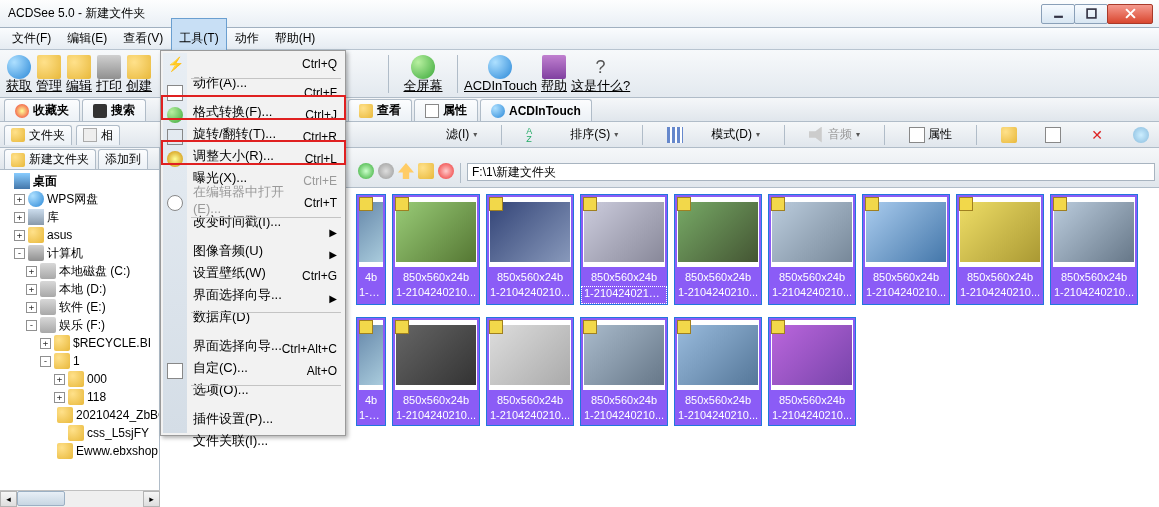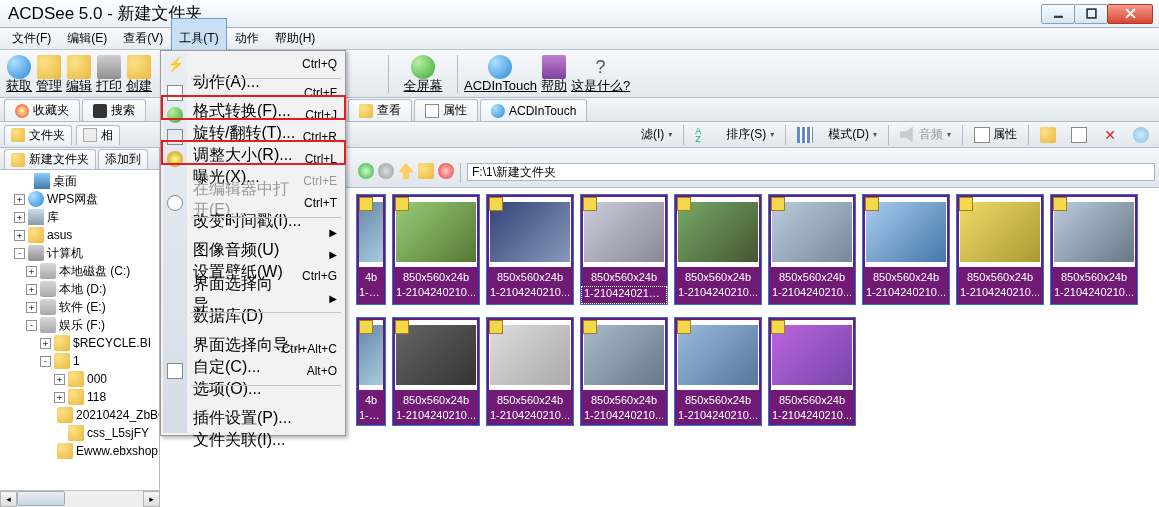--- a/index.html
+++ b/index.html
@@ -1,45 +1,45 @@
 <!DOCTYPE html>
 <html><head>
 <meta charset="utf-8">
 <style>
 * { margin: 0; padding: 0; box-sizing: border-box; font-family: "Microsoft YaHei", Tahoma, sans-serif; font-size: 12px; }
 body { background: #fff; user-select: none; width: 1159px; height: 507px; overflow: hidden; position: relative; }
 
 
 .titlebar { height: 28px; background: linear-gradient(#fdfefe,#e9eff5); display: flex; align-items: center; padding: 0 6px; border-bottom: 1px solid #a0b0c0; }
-.titlebar .title { flex: 1; color: #000; font-size: 17px; padding-left: 2px; }
+.titlebar .title { flex: 1; color: #000; font-size: 12px; padding-left: 2px; }
 .winbtns { display: flex; gap: 0; }
 .winbtn { width: 34px; height: 20px; display: flex; align-items: center; justify-content: center; border: 1px solid #8aa0b8; background: linear-gradient(#f7fbff,#d8e6f2); margin-left: -1px; border-radius: 2px; }
 .winbtn.close { background: linear-gradient(#f59a8e,#d9472f); border-color: #a83a2a; color: #fff; width: 46px; }
 .winbtn svg { width: 11px; height: 11px; }
 
 
 .menubar { height: 22px; background: linear-gradient(#fafcfe,#e6ecf2); display: flex; align-items: center; padding: 0 4px; border-bottom: 1px solid #b8c4d0; }
 .menuitem { padding: 3px 8px; cursor: default; }
 .menuitem.active { background: #c8dff5; border: 1px solid #6a9fd0; padding: 11px 7px; }
 
 
 .maintoolbar { height: 48px; background: linear-gradient(#f7f9fb,#e3e9ef); border-bottom: 1px solid #b0bcc8; display: flex; align-items: center; padding: 0 4px; }
 .tb-btn { display: flex; flex-direction: column; align-items: center; justify-content: center; padding: 2px 2px; min-width: 30px; cursor: default; }
 .tb-btn .ic { width: 24px; height: 24px; }
 .tb-btn .lbl { font-size: 13px; line-height: 13px; text-decoration: underline; }
 .tb-btn.wide { min-width: 60px; }
 .tb-sep { width: 1px; height: 38px; background: #b0bcc8; margin: 0 4px; }
 
 
-.tabbar { height: 24px; background: linear-gradient(#f5f7f9,#e0e6ec); border-bottom: 1px solid #b0bcc8; display: flex; align-items: flex-end; padding: 0 4px; }
+.tabbar { height: 24px; background: linear-gradient(#f5f7f9,#e0e6ec); border-bottom: 1px solid #b0bcc8; display: flex; align-items: flex-end; padding: 0 4px; font-weight: bold; }
 .tab { display: flex; align-items: center; gap: 4px; padding: 3px 10px; border: 1px solid #b0bcc8; border-bottom: none; background: linear-gradient(#fcfdfe,#ecf1f6); border-radius: 3px 3px 0 0; margin-right: 2px; height: 22px; }
 .tab .tic { width: 14px; height: 14px; }
 
 
-.filterbar { height: 26px; background: linear-gradient(#f5f7f9,#e0e6ec); border-bottom: 1px solid #b0bcc8; display: flex; align-items: center; padding: 0 4px; gap: 3px; }
+.filterbar { height: 26px; background: linear-gradient(#f5f7f9,#e0e6ec); border-bottom: 1px solid #b0bcc8; display: flex; align-items: center; padding: 0 4px; gap: 16px; }
 .fb-btn { display: flex; align-items: center; gap: 3px; padding: 2px 6px; }
 .fb-sep { width: 1px; height: 20px; background: #b0bcc8; margin: 0 2px; }
 .fb-btn .fic { width: 16px; height: 16px; }
 .fb-btn .dd { font-size: 8px; color: #555; margin-left: 1px; }
 
 
 .addrbar { height: 40px; background: linear-gradient(#f5f7f9,#e0e6ec); border-bottom: 1px solid #b0bcc8; display: flex; padding: 15px 4px; gap: 4px; }
 .addrbar .navic { width: 16px; height: 16px; }
 .addrbar .path { flex: 1; height: 18px; background: #fff; border: 1px solid #a8b4c0; display: flex; align-items: center; padding: 0 4px; font-size: 12px; }
 
@@ -48,43 +48,43 @@
 .leftpanes { width: 160px; border-right: 1px solid #b0bcc8; display: flex; flex-direction: column; }
 .lefttab { height: 22px; display: flex; align-items: flex-end; padding-left: 4px; background: linear-gradient(#f5f7f9,#e0e6ec); border-bottom: 1px solid #b0bcc8; }
 .lefttab .tab { height: 20px; font-size: 11px; padding: 2px 6px; }
 
 .tree { flex: 1; overflow: auto; background: #fff; padding: 2px 0; position: relative; }
 .tn { display: flex; align-items: center; height: 18px; white-space: nowrap; cursor: default; }
 .tn .exp { width: 11px; height: 11px; border: 1px solid #909090; display: flex; align-items: center; justify-content: center; font-size: 9px; line-height: 9px; margin-right: 3px; color: #303030; background: #fff; font-family: monospace; }
 .tn .noexp { width: 11px; margin-right: 3px; }
 .tn .tic { width: 16px; height: 16px; margin-right: 3px; flex-shrink: 0; }
 .tn .tlbl { font-size: 12px; }
-.ind0 { padding-left: 20px; }
+.ind0 { padding-left: 0; font-weight: bold; }
 .ind1 { padding-left: 14px; }
 .ind2 { padding-left: 26px; }
 .ind3 { padding-left: 40px; }
 .ind4 { padding-left: 54px; }
 
 
 .rightpane { flex: 1; display: flex; flex-direction: column; background: #fff; position: relative; }
 .thumbs { flex: 1; overflow: auto; padding: 6px; display: flex; flex-wrap: wrap; gap: 6px; align-content: flex-start; margin-left: 190px; }
-.thumb { width: 88px; background: #701a75; border: 1px solid #2277dd; display: flex; flex-direction: column; position: relative; }
+.thumb { width: 88px; background: #8b5cf6; border: 1px solid #2277dd; display: flex; flex-direction: column; position: relative; }
 .thumb .imgwrap { height: 70px; margin: 2px; background: #fff; display: flex; align-items: center; justify-content: center; position: relative; }
 .thumb .imgwrap .badge { position: absolute; top: 0; left: 0; width: 14px; height: 14px; background: #f2d84a; border: 1px solid #a08020; }
 .thumb .fake { width: 80px; height: 60px; background: linear-gradient(135deg,#6688aa,#aaccdd); }
 .thumb .dim { color: #fff; font-size: 11px; text-align: center; padding: 2px 0; line-height: 13px; }
 .thumb .fn { color: #fff; font-size: 11px; text-align: center; padding: 0 2px 3px; line-height: 13px; white-space: nowrap; overflow: hidden; text-overflow: ellipsis; }
 .thumb.sel .fn { border: 1px dotted #fff; } 
 
 
 .dropdown { position: absolute; left: 160px; top: 50px; width: 186px; background: #f2f2f2; border: 1px solid #9a9a9a; box-shadow: 2px 2px 4px rgba(0,0,0,.3); z-index: 1000; padding: 2px; }
 .dd-iconcol { position: absolute; left: 2px; top: 2px; bottom: 2px; width: 24px; background: linear-gradient(#e8eef4,#d4dde6); }
 .dd-item { position: relative; display: flex; align-items: center; height: 22px; padding-left: 30px; padding-right: 6px; cursor: default; }
 .dd-item .ddic { position: absolute; left: 4px; width: 16px; height: 16px; }
-.dd-item .ddtxt { flex: 1; font-size: 16px; margin-top: 37px; }
+.dd-item .ddtxt { flex: 1; font-size: 13px; margin-top: 37px; }
 .dd-item .ddshort { font-size: 12px; color: #000; }
 .dd-item.disabled .ddtxt, .dd-item.disabled .ddshort { color: #9a9a9a; }
 .dd-item .arrow { font-size: 10px; color: #000; }
 .dd-sep { height: 1px; background: #c4c4c4; margin: 3px 2px 3px 28px; position: relative; }
 .redbox { position: absolute; border: 2px solid #e02020; pointer-events: none; z-index: 1100; }
 
 
 .hscroll-left { position: absolute; left: 0; bottom: 0; width: 160px; height: 17px; background: #e8e8e8; border-top: 1px solid #c0c0c0; display: flex; }
 .hscroll-left .sbtn { width: 17px; height: 16px; background: linear-gradient(#f6f6f6,#dedede); border: 1px solid #b4b4b4; display: flex; align-items: center; justify-content: center; font-size: 9px; }
 .hscroll-left .strack { flex: 1; background: #efefef; position: relative; }

